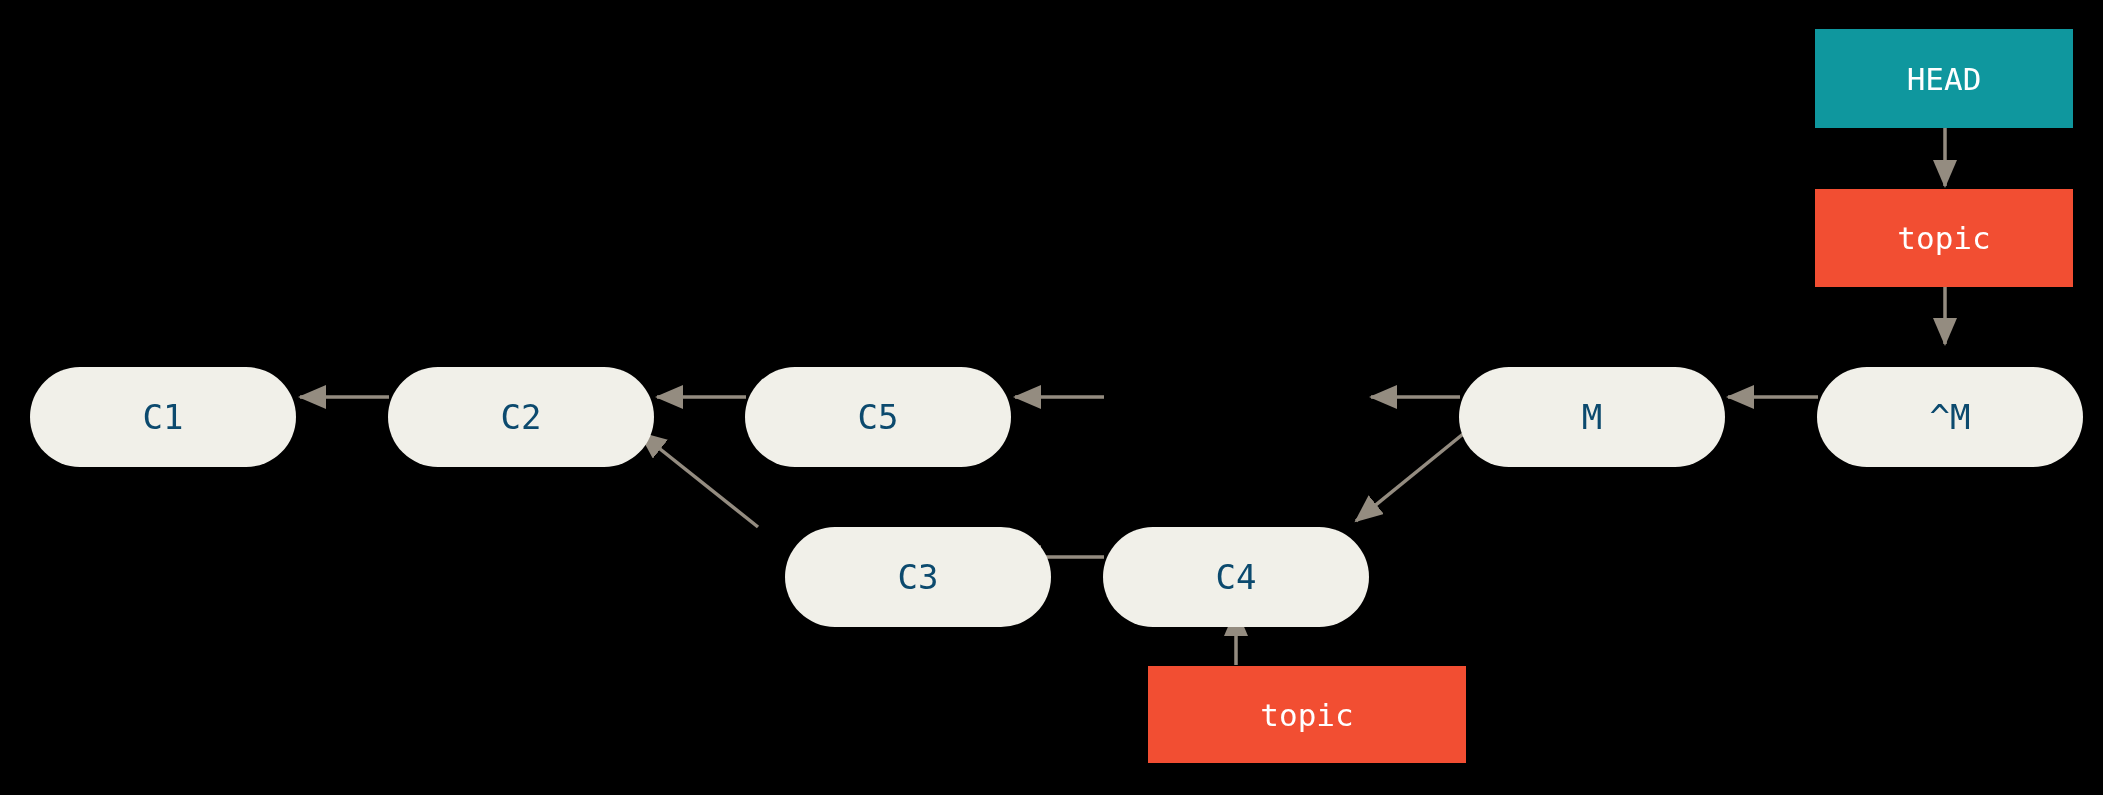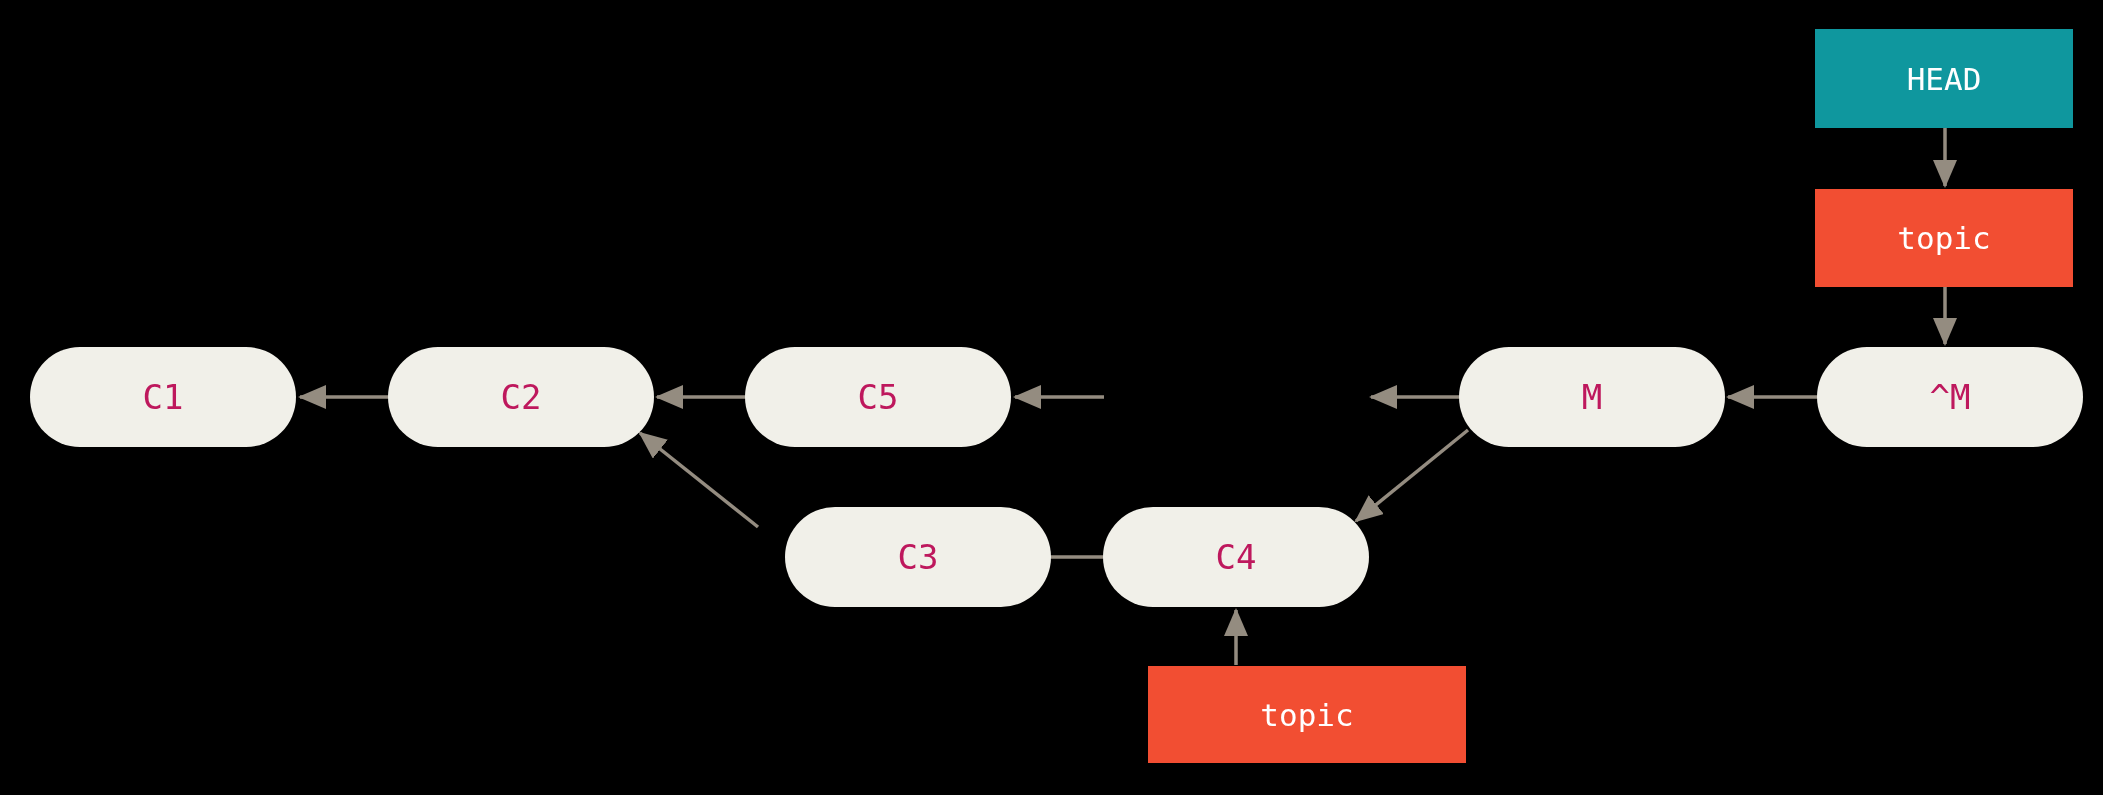--- a/index.html
+++ b/index.html
@@ -25,26 +25,27 @@
   .edge {
     stroke: #948c80;
     stroke-width: 3.5;
   }
   .commit {
     position: absolute;
     width: 266px;
     height: 100px;
     border-radius: 50px;
     background: #f1f0e9;
-    color: #be185d;
+    color: #0c4a6e;
     font-size: 34px;
     display: flex;
     align-items: center;
     justify-content: center;
     white-space: pre;
+    margin-top: 20px;
   }
   .ref {
     position: absolute;
     color: #ffffff;
     font-size: 31px;
     display: flex;
     align-items: center;
     justify-content: center;
     white-space: pre;
   }

